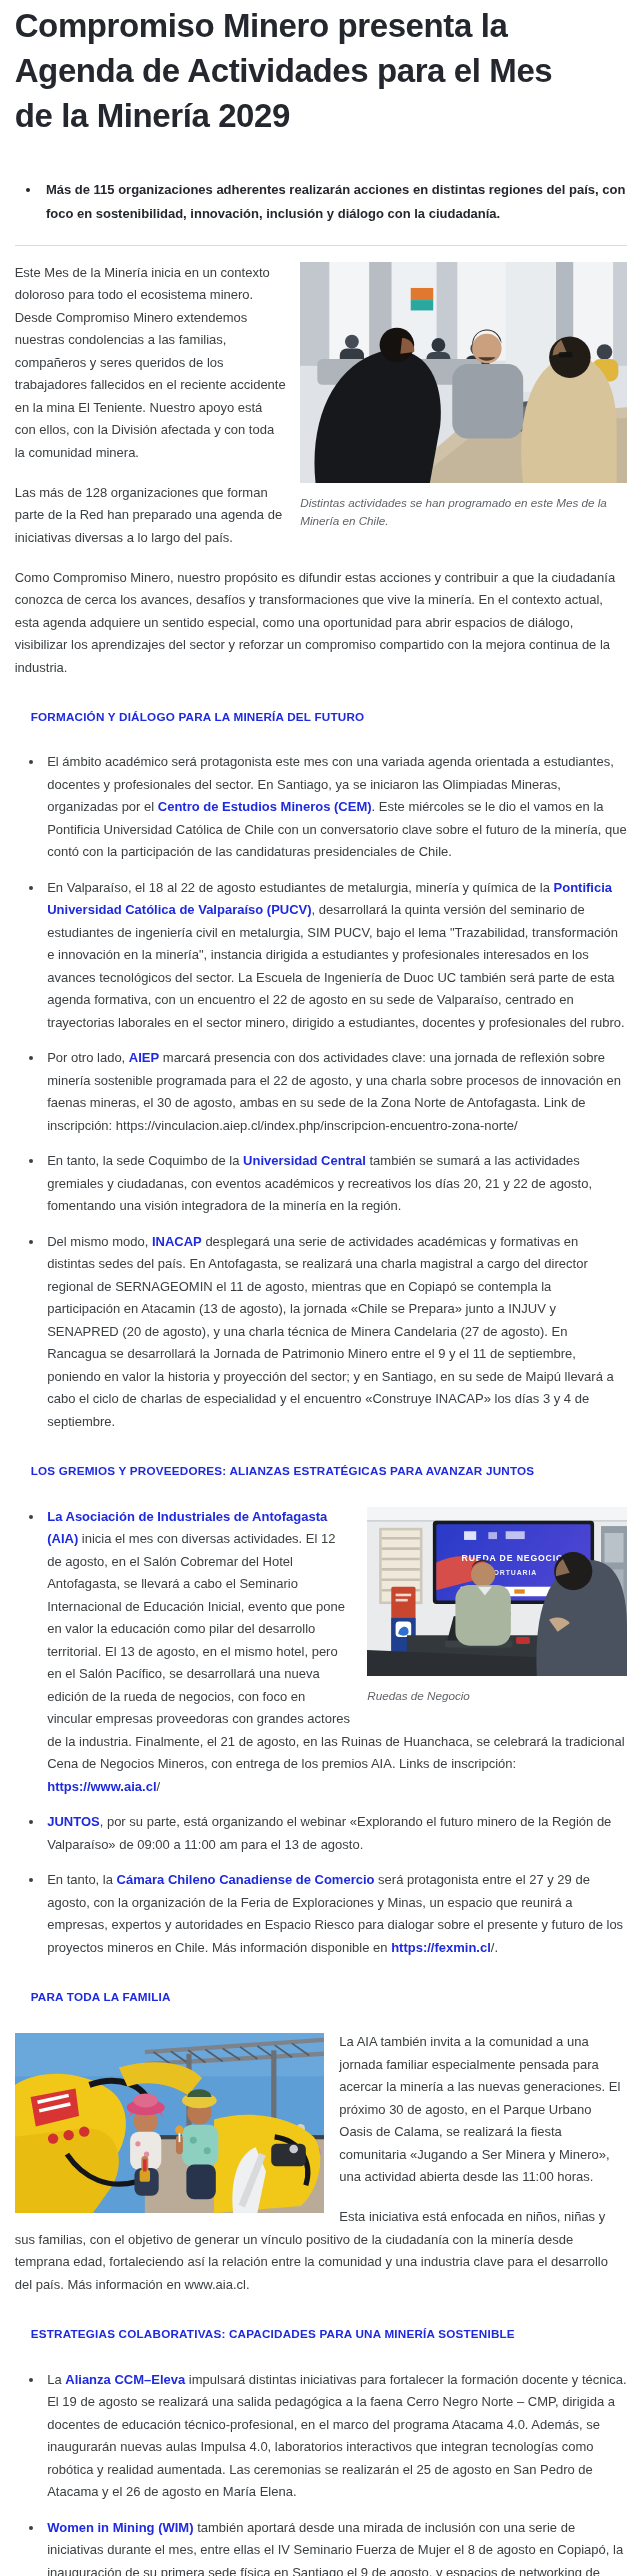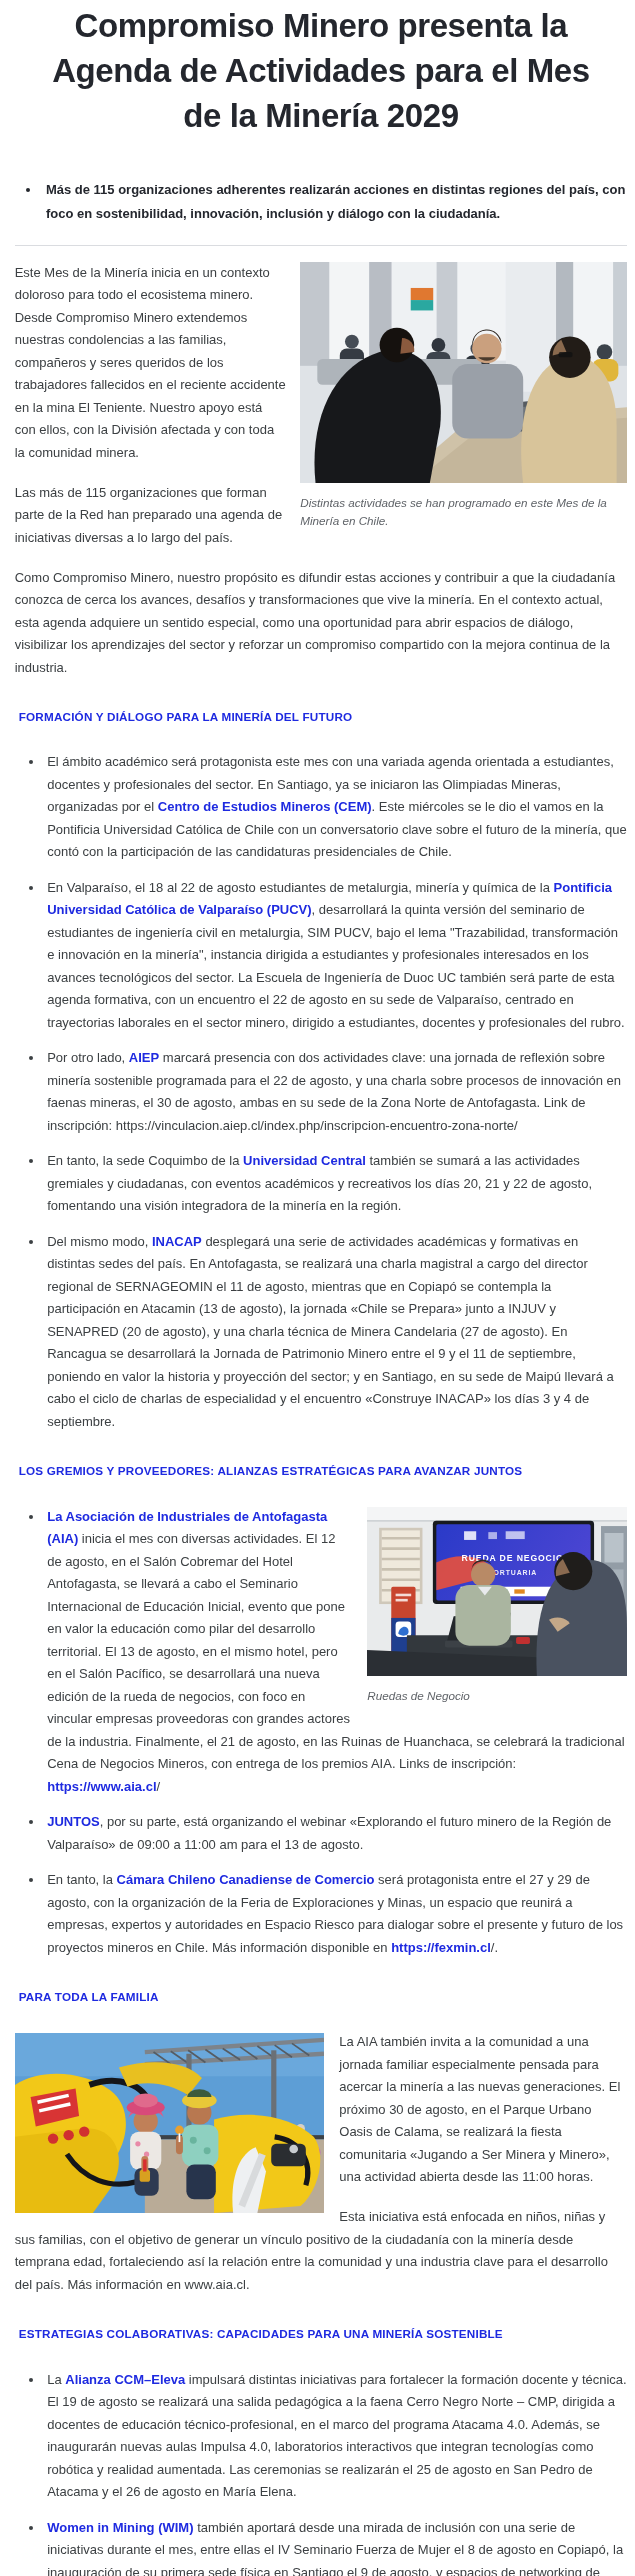--- a/index.html
+++ b/index.html
@@ -13,21 +13,20 @@
   }
   .article { padding:1.7px 7.8px 26px 14.7px; }
 
   h1.title {
     margin:1.7px 0 40px 0;
     color:var(--title, #24272e);
     font-size:33px;
     line-height:45px;
     font-weight:bold;
     letter-spacing:-0.4px;
-    text-align:center;
   }
   h1.title .tline { display:block; white-space:nowrap; }
 
   ul.lede {
     margin:0 0 19px 0;
     padding:0 0 0 26px;
     list-style:disc;
   }
   ul.lede li {
     font-weight:bold;
@@ -42,21 +41,21 @@
     margin:7px 0 15.6px 0;
   }
 
   p { margin:0 0 17.3px 0; }
 
   h2.sec {
     color:var(--accent_blue, #1e2ae0);
     font-size:11.7px;
     line-height:17.3px;
     font-weight:bold;
-    margin:29px 0 26px 4px;
+    margin:29px 0 26px 16px;
     letter-spacing:0.2px;
   }
 
   ul.blist {
     margin:0 0 8.7px 0;
     padding:0 0 0 29px;
     list-style:disc;
   }
   ul.blist li { margin:0 0 13px 0; padding-left:3.5px; }
 
@@ -146,21 +145,21 @@
         <path d="M199 96 a17 17 0 0 1 34 -2 l-4 -8 a16 16 0 0 0 -27 1 Z" fill="#2e2620"></path>
         <path d="M206 110 a12 9 0 0 0 20 0 Z" fill="#4a3a2c"></path>
         <path d="M258 256 C250 190 262 130 300 112 C336 98 366 130 366 190 L366 256 Z" fill="#d8c49a"></path>
         <circle cx="312" cy="110" r="24" fill="#221c17"></circle>
         <path d="M292 108 a24 24 0 0 1 10 -18 l6 14 Z" fill="#8a6a4e"></path>
         <rect x="299" y="104" width="16" height="6" rx="2" fill="#111" opacity="0.8"></rect>
       </svg>
       <figcaption>Distintas actividades se han programado en este Mes de la Minería en Chile.</figcaption>
     </figure>
     <p>Este Mes de la Minería inicia en un contexto doloroso para todo el ecosistema minero. Desde Compromiso Minero extendemos nuestras condolencias a las familias, compañeros y seres queridos de los trabajadores fallecidos en el reciente accidente en la mina El Teniente. Nuestro apoyo está con ellos, con la División afectada y con toda la comunidad minera.</p>
-    <p>Las más de 115 organizaciones que forman parte de la Red han preparado una agenda de iniciativas diversas a lo largo del país.</p>
+    <p>Las más de 128 organizaciones que forman parte de la Red han preparado una agenda de iniciativas diversas a lo largo del país.</p>
   </section>
 
   <p>Como Compromiso Minero, nuestro propósito es difundir estas acciones y contribuir a que la ciudadanía conozca de cerca los avances, desafíos y transformaciones que vive la minería. En el contexto actual, esta agenda adquiere un sentido especial, como una oportunidad para abrir espacios de diálogo, visibilizar los aprendizajes del sector y reforzar un compromiso compartido con la mejora continua de la industria.</p>
 
   <h2 class="sec">FORMACIÓN Y DIÁLOGO PARA LA MINERÍA DEL FUTURO</h2>
   <ul class="blist">
     <li><span class="rich"><span>El ámbito académico será protagonista este mes con una variada agenda orientada a estudiantes, docentes y profesionales del sector. En Santiago, ya se iniciaron las Olimpiadas Mineras, organizadas por el </span><span class="link">Centro de Estudios Mineros (CEM)</span><span>.  Este miércoles se le dio el vamos en la Pontificia Universidad Católica de Chile con un conversatorio clave sobre el futuro de la minería, que contó con la participación de las candidaturas presidenciales de Chile.</span></span></li>
     <li><span class="rich"><span>En Valparaíso, el 18 al 22 de agosto estudiantes de metalurgia, minería y química de la </span><span class="link">Pontificia Universidad Católica de Valparaíso (PUCV)</span><span>, desarrollará la quinta versión del seminario de estudiantes de ingeniería civil en metalurgia, SIM PUCV, bajo el lema "Trazabilidad, transformación e innovación en la minería", instancia dirigida a estudiantes y profesionales interesados en los avances tecnológicos del sector. La Escuela de Ingeniería de Duoc UC también será parte de esta agenda formativa, con un encuentro el 22 de agosto en su sede de Valparaíso, centrado en trayectorias laborales en el sector minero, dirigido a estudiantes, docentes y profesionales del rubro.</span></span></li>
     <li><span class="rich"><span>Por otro lado, </span><span class="link">AIEP</span><span> marcará presencia con dos actividades clave: una jornada de reflexión sobre minería sostenible programada para el 22 de agosto, y una charla sobre procesos de innovación en faenas mineras, el 30 de agosto, ambas en su sede de la Zona Norte de Antofagasta. Link de inscripción: https://vinculacion.aiep.cl/index.php/inscripcion-encuentro-zona-norte/</span></span></li>
     <li><span class="rich"><span>En tanto, la sede Coquimbo de la </span><span class="link">Universidad Central</span><span> también se sumará a las actividades gremiales y ciudadanas, con eventos académicos y recreativos los días 20, 21 y 22 de agosto, fomentando una visión integradora de la minería en la región.</span></span></li>

